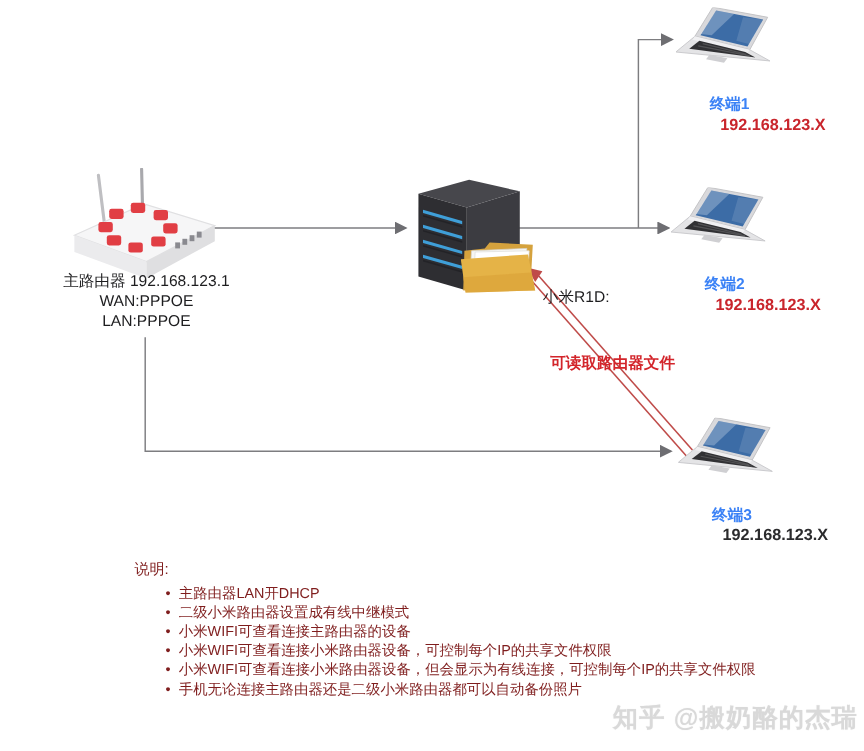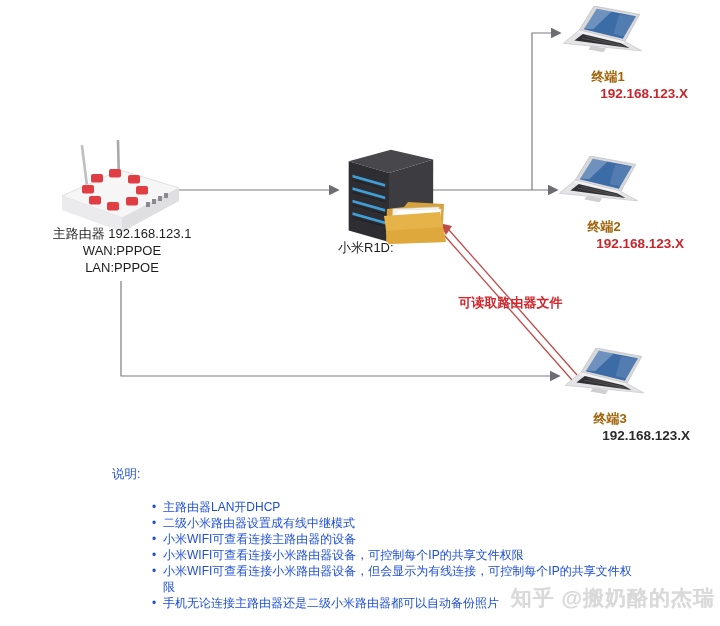--- a/index.html
+++ b/index.html
@@ -7,33 +7,33 @@
     position:relative; width:720px; height:626px; background:#ffffff;
     font-family:"Liberation Sans","DejaVu Sans",sans-serif; overflow:hidden;
   }
   .abs { position:absolute; }
   svg { display:block; }
 
   
   .node-label { font-size:13px; line-height:17px; color:#1d1d1f; text-align:center; }
   .node-label .sub { display:block; }
   .server-label { font-size:13px; line-height:17px; color:#1d1d1f; text-align:left; }
-  .server-label span { display:block; }
+  .server-label span { display:block;text-align:right; }
 
   .terminal { text-align:center; }
-  .terminal .t-name { font-size:13px; font-weight:700; color:#a16207; line-height:17px; margin-top:6px; }
+  .terminal .t-name { font-size:13px; font-weight:700; color:#3b82f6; line-height:17px; margin-top:16px; }
   .terminal .t-ip   { font-size:13.5px; font-weight:700; line-height:17px;text-align:right; }
   .terminal svg { margin:0 auto; }
 
   .red-note { font-size:13px; font-weight:700; text-align:center; }
 
   
-  .notes { font-size:12px; color:#1d4ed8; }
+  .notes { font-size:12px; color:#7f1d1d; }
   .notes .notes-title { font-size:12.5px; margin:0 0 3px 0; }
-  .notes ul { list-style:none; margin:16px; padding:0 0 0 24px; }
+  .notes ul { list-style:none; margin:2px; padding:0 0 0 24px; }
   .notes li { position:relative; line-height:16px; padding-left:11px; }
   .notes li::before { content:"•"; position:absolute; left:0; top:0; font-size:12px; }
 
   .watermark {
     font-size:21px; font-weight:700; letter-spacing:1px;
     color:#d9d9d9; text-align:right;
     text-shadow:0 0 1px #ececec;
   }
 </style>
 </head>

